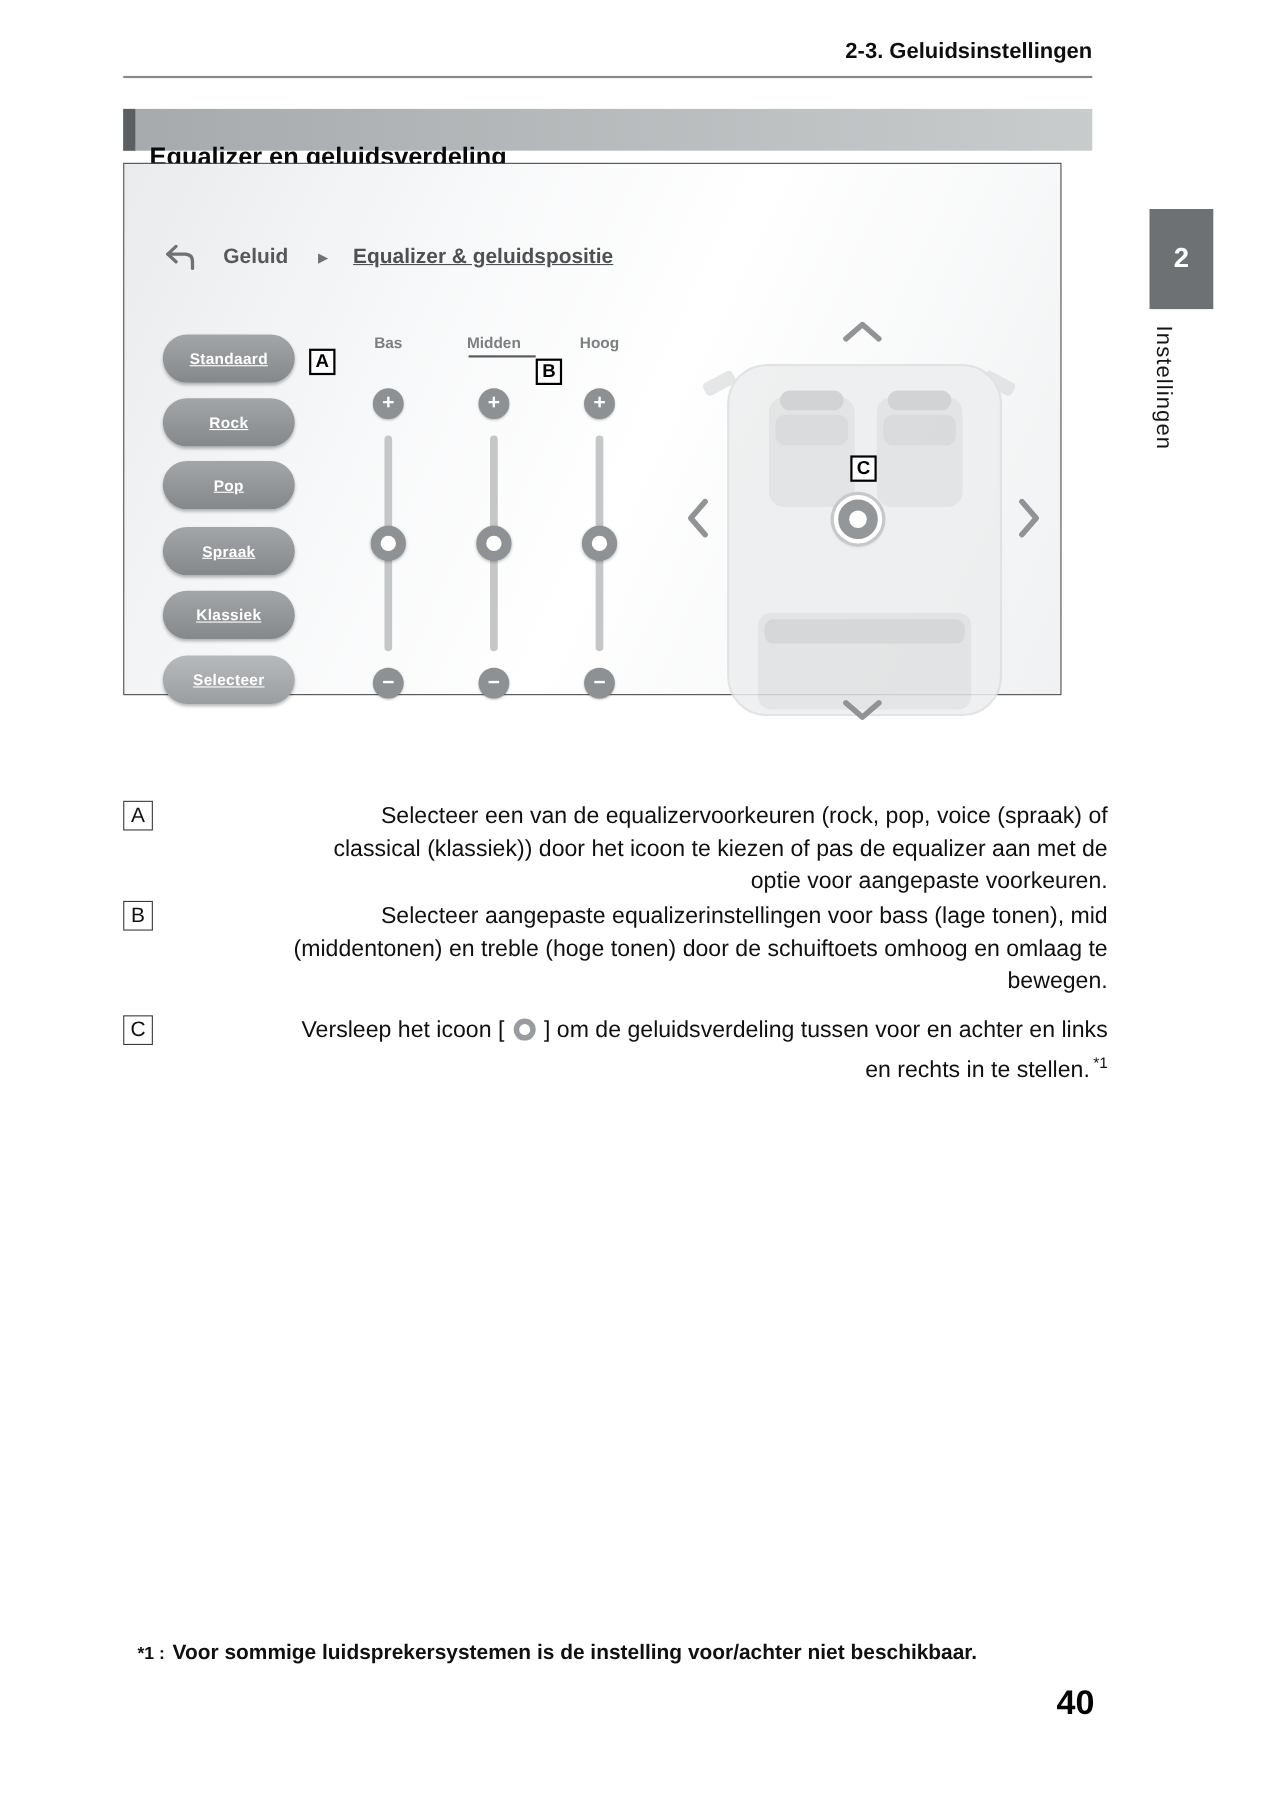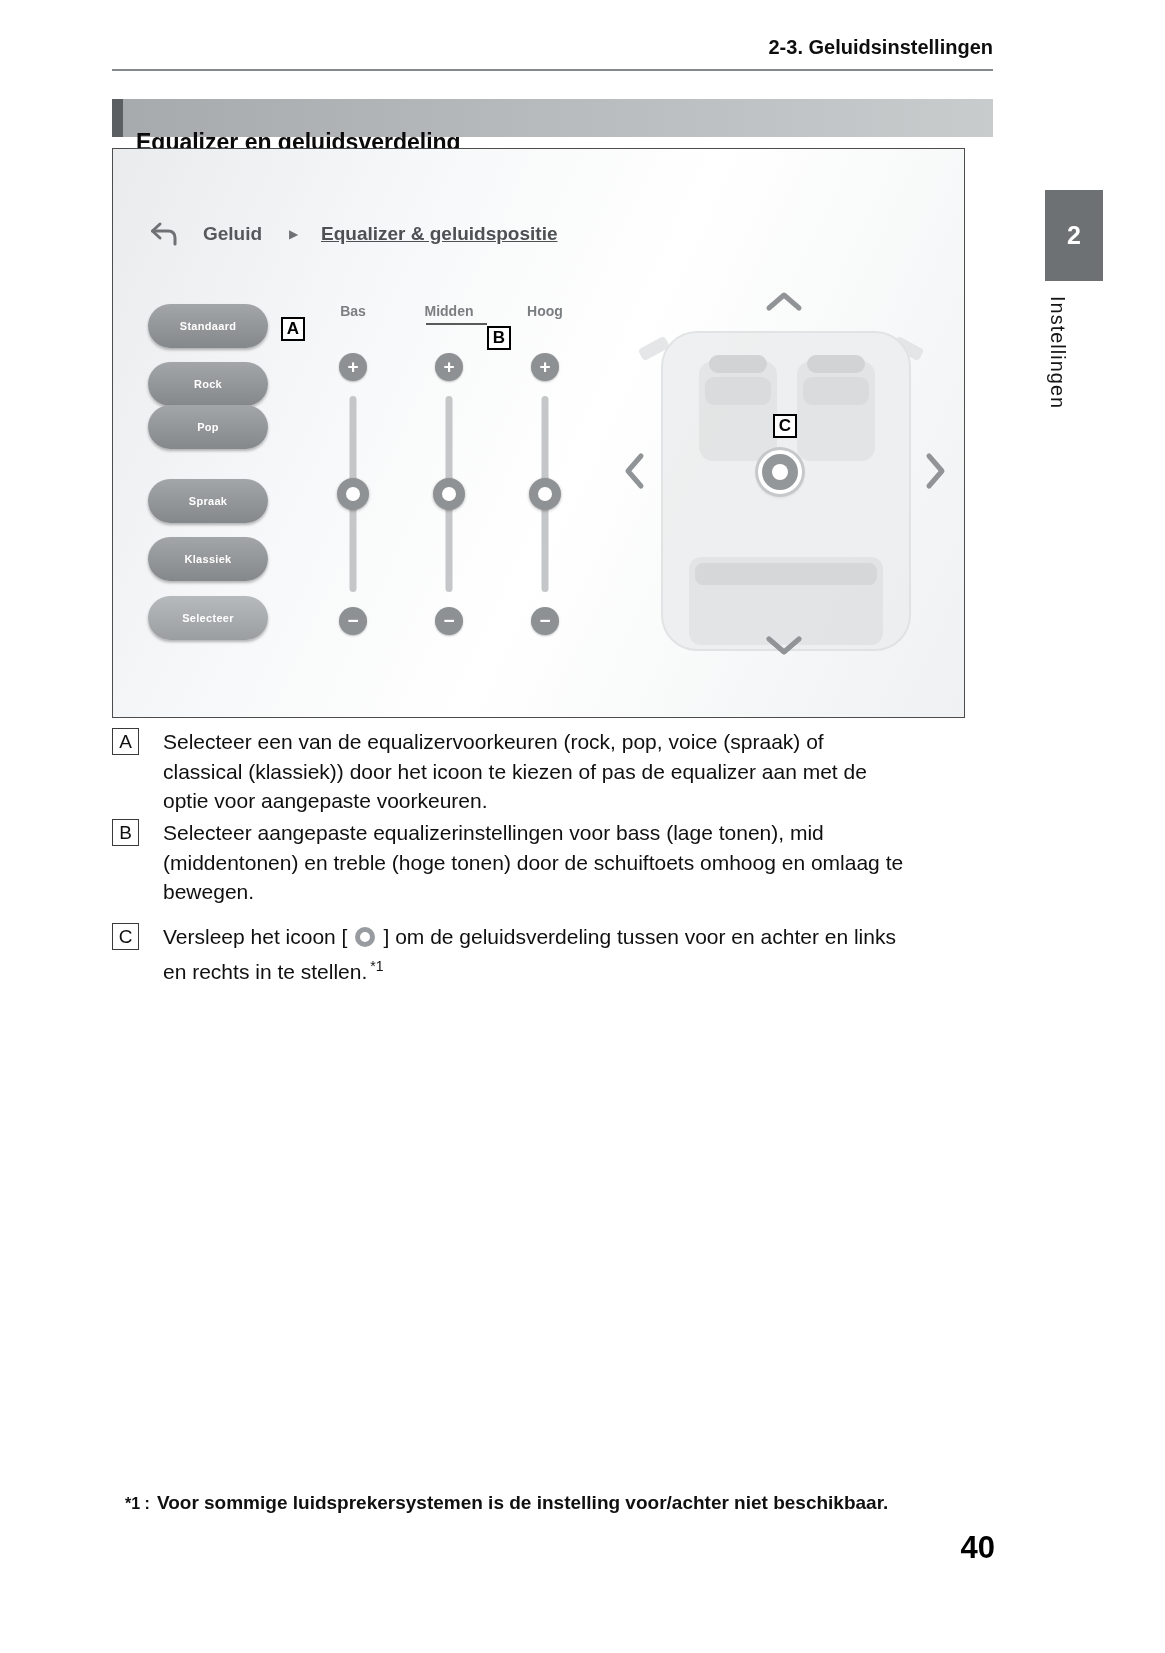--- a/index.html
+++ b/index.html
@@ -39,21 +39,21 @@
     display:flex; align-items:center; justify-content:center;
     font-size:25px; font-weight:bold;
   }
   .side-label {
     position:absolute; left:1046px; top:296px;
     writing-mode:vertical-rl; font-size:20px; color:#141414; letter-spacing:1px;
   }
 
   
   .shot {
-    position:absolute; left:112px; top:148px; width:853px; height:570px;
+    position:absolute; left:112px; top:148px; width:853px; height:484px;
     border:1px solid #4c4c4c;
     background:linear-gradient(115deg,#e9ebec 0%,#f7f8f9 30%,#ffffff 55%,#eff1f2 100%);
   }
   .back-btn { position:absolute; left:36px; top:72px; width:30px; height:26px; cursor:pointer; }
   .crumb-back {
     position:absolute; left:90px; top:74px;
     font-size:19px; font-weight:bold; color:#55595b;
   }
   .crumb-sep {
     position:absolute; left:176px; top:78px;
@@ -63,23 +63,23 @@
     position:absolute; left:208px; top:74px;
     font-size:19px; font-weight:bold; color:#4d5153;text-decoration:underline;
   }
 
   
   .preset {
     position:absolute; left:35px; width:120px; height:44px;
     border-radius:22px;
     background:linear-gradient(#a3a6a8,#85888a);
     box-shadow:0 2px 3px rgba(0,0,0,0.28);
-    color:#ffffff; font-size:11px; font-weight:bold;
+    color:#ffffff; font-size:14px; font-weight:bold;
     display:flex; align-items:center; justify-content:center;
-    letter-spacing:0.3px; cursor:pointer;
+    letter-spacing:0.3px; cursor:pointer;text-decoration:underline;
   }
   .preset.light { background:linear-gradient(#b7babc,#9b9ea0); }
 
   
   .callout {
     position:absolute; width:24px; height:24px;
     background:#ffffff; border:2px solid #000000;
     font-size:17px; font-weight:bold; color:#000;
     text-align:center; line-height:20px; z-index:6;
   }
@@ -153,20 +153,21 @@
   
   .anno { position:absolute; left:112px; width:895px; }
   .anno-key {
     position:absolute; left:0; top:1px; width:27px; height:27px;
     border:1.5px solid #3a3a3a; background:#ffffff;
     text-align:center; line-height:25px; font-size:19px; color:#111;
   }
   .anno-text {
     margin-left:51px; font-size:21px; line-height:29.5px; color:#101010;
     white-space:pre-wrap;
+    text-align:right;
   }
   .inline-knob {
     display:inline-block; width:20px; height:20px; border-radius:50%;
     border:5px solid #989ca0; background:#ffffff;
     vertical-align:-3px; margin:0 8px;
   }
   .fnref { font-size:14px; margin-left:3px; }
 
   .footnote { position:absolute; left:125px; top:1492px; font-size:19px; color:#101010;font-weight:bold; }
   .fn-marker { font-size:16px; margin-right:7px; }
@@ -195,21 +196,21 @@
         <path d="M11 3 L3.5 10 L11 17" fill="none" stroke="#6e7274" stroke-width="3" stroke-linecap="round" stroke-linejoin="round"></path>
         <path d="M3.5 10 H19 Q26 10 26 17 V23" fill="none" stroke="#6e7274" stroke-width="3" stroke-linecap="round"></path>
       </svg>
     </div>
     <div class="crumb-back">Geluid</div>
     <div class="crumb-sep">▶</div>
     <div class="crumb-title">Equalizer &amp; geluidspositie</div>
 
     <div class="preset" style="top:155px">Standaard</div>
     <div class="preset" style="top:213px">Rock</div>
-    <div class="preset" style="top:256px">Pop</div>
+    <div class="preset" style="top:270px">Pop</div>
     <div class="preset" style="top:330px">Spraak</div>
     <div class="preset" style="top:388px">Klassiek</div>
     <div class="preset light" style="top:447px">Selecteer</div>
 
     <div class="callout" style="left:168px;top:168px">A</div>
     <div class="leader"></div>
     <div class="callout" style="left:374px;top:177px">B</div>
     <div class="callout" style="left:660px;top:265px">C</div>
 
     <div class="slider-col" style="left:205px">

